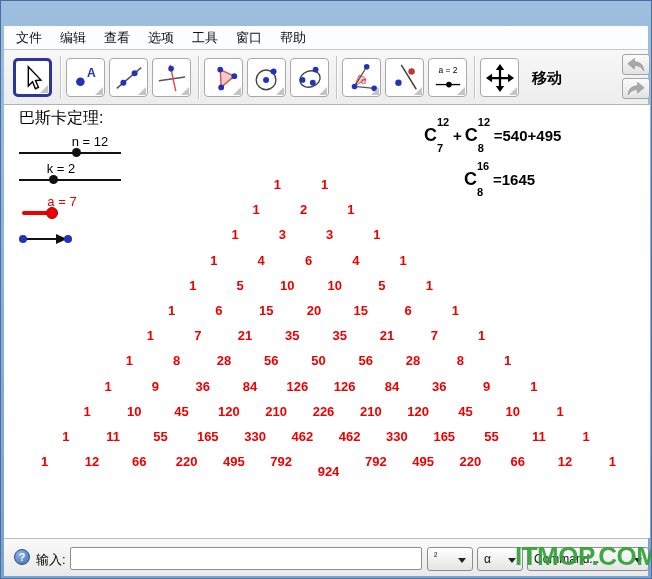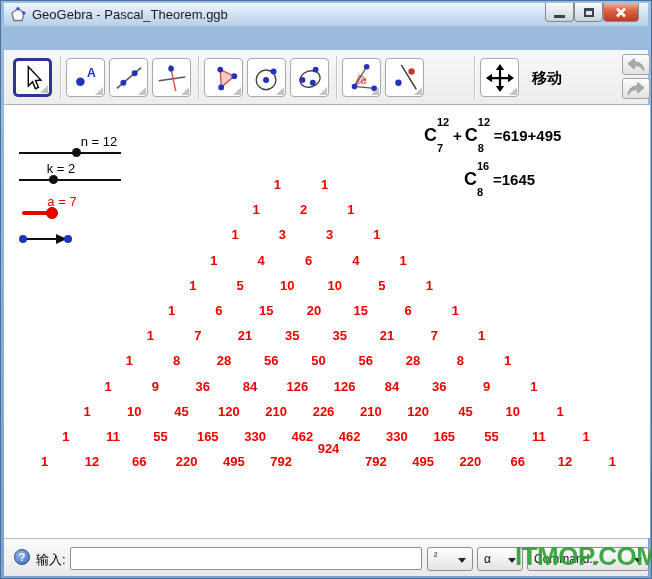--- a/index.html
+++ b/index.html
@@ -90,41 +90,30 @@
   .dd-exp .dd-text { font-size:10px; align-self:flex-start; margin-top:2px; }
 
   .watermark { position:absolute; left:514px; top:540px; font-size:26px; font-weight:bold;
     letter-spacing:-0.5px; color:#2fa335; opacity:.92; z-index:50; pointer-events:none; }
 </style>
 </head>
 <body>
 
 <div class="window">
 
-  <div class="titlebar">
-    <svg class="app-logo" width="16" height="16" viewBox="0 0 16 16">
-      <polygon points="8,1.5 14,6 12.2,13.5 3.8,13.5 2,6" fill="#fdfdfd" stroke="#777" stroke-width="1.3"></polygon>
-      <circle cx="8" cy="1.8" r="1.7" fill="#3b4fd0"></circle>
-        <circle cx="13.8" cy="6" r="1.7" fill="#3b4fd0"></circle>
-    </svg>
-    <span class="title-text">GeoGebra - Pascal_Theorem.ggb</span>
-    <div class="win-btn btn-min">
-      <div class="glyph-min"></div>
-    </div>
-    <div class="win-btn btn-max">
-      <div class="glyph-max"></div>
-    </div>
-    <div class="win-btn btn-close">
-      <svg width="12" height="11" viewBox="0 0 12 11">
-        <line x1="2" y1="1.5" x2="10" y2="9.5" stroke="#fff" stroke-width="2.6"></line>
-        <line x1="10" y1="1.5" x2="2" y2="9.5" stroke="#fff" stroke-width="2.6"></line>
-      </svg>
-    </div>
+
+  <div class="menubar">
+    <span class="menu-item">文件</span>
+    <span class="menu-item">编辑</span>
+    <span class="menu-item">查看</span>
+    <span class="menu-item">选项</span>
+    <span class="menu-item">工具</span>
+    <span class="menu-item">窗口</span>
+    <span class="menu-item">帮助</span>
   </div>
-
 
   <div class="toolbar">
 
     <div class="tbtn selected" style="left:9px">
       <svg width="30" height="30" viewBox="0 0 32 32">
         <path d="M11,4 L11,24.5 L15.5,20 L18.6,27.4 L21.8,25.9 L18.7,18.7 L24.5,18.2 Z" fill="#fff" stroke="#000" stroke-width="1.5"></path>
       </svg>
         <span class="dd-corner"></span>
     </div>
 
@@ -204,20 +193,28 @@
 
     <div class="tbtn" style="left:381px">
       <svg width="30" height="30" viewBox="0 0 32 32">
         <line x1="12" y1="2" x2="28" y2="28" stroke="#444" stroke-width="1.6"></line>
         <circle cx="9" cy="21" r="3.4" fill="#2233bb"></circle>
           <circle cx="23" cy="9" r="3.4" fill="#c0392b"></circle>
       </svg>
         <span class="dd-corner"></span>
     </div>
 
+    <div class="tbtn" style="left:424px">
+      <svg width="30" height="30" viewBox="0 0 32 32">
+        <text x="16" y="11" text-anchor="middle" font-size="9" fill="#000">a = 2</text>
+        <line x1="3" y1="23" x2="29" y2="23" stroke="#000" stroke-width="1.4"></line>
+        <circle cx="17" cy="23" r="3" fill="#000"></circle>
+      </svg>
+        <span class="dd-corner"></span>
+    </div>
 
     <div class="tb-sep" style="left:470px"></div>
 
     <div class="tbtn" style="left:476px">
       <svg width="30" height="30" viewBox="0 0 32 32">
         <path d="M16,6 L16,26 M6,16 L26,16" stroke="#000" stroke-width="2.4"></path>
         <polygon points="16,1 11.5,7.5 20.5,7.5" fill="#000"></polygon>
         <polygon points="16,31 11.5,24.5 20.5,24.5" fill="#000"></polygon>
         <polygon points="1,16 7.5,11.5 7.5,20.5" fill="#000"></polygon>
         <polygon points="31,16 24.5,11.5 24.5,20.5" fill="#000"></polygon>
@@ -233,43 +230,44 @@
       </svg>
     </div>
     <div class="hist-btn btn-redo">
       <svg width="24" height="17" viewBox="0 0 28 21">
         <path d="M16,3 L24,9.5 L16,16 L16,11.8 C10,11.8 6,14.5 4.5,18.5 C4.5,10.5 10,7.2 16,7.2 Z" fill="#a9a9a9" stroke="#8a8a8a" stroke-width="0.8"></path>
       </svg>
     </div>
   </div>
 
   <div class="canvas">
-
-    <span class="slider-label" style="left:95px;top:29px">n = 12</span>
+    <div class="gg-heading">巴斯卡定理:</div>
+
+    <span class="slider-label" style="left:86px;top:29px">n = 12</span>
     <div class="slider-line" style="left:15px;top:47px;width:102px"></div>
     <div class="slider-dot" style="left:68px;top:43px;width:9px;height:9px"></div>
 
     <span class="slider-label" style="left:57px;top:56px">k = 2</span>
     <div class="slider-line" style="left:15px;top:74px;width:102px"></div>
     <div class="slider-dot" style="left:45px;top:70px;width:9px;height:9px"></div>
 
     <span class="slider-label red" style="left:58px;top:89px">a = 7</span>
     <div class="slider-line redline" style="left:18px;top:106px;width:31px"></div>
     <div class="slider-dot reddot" style="left:42px;top:102px;width:12px;height:12px"></div>
 
     <div class="vec-line" style="left:19px;top:133px;width:36px"></div>
     <div class="vec-arrow" style="left:52px;top:129px"></div>
     <div class="bluedot" style="left:15px;top:130px"></div>
     <div class="bluedot" style="left:60px;top:130px"></div>
 
     <div class="formula f1">
       <span class="cstack"><span class="cbase">C</span><span class="csup">12</span><span class="csub">7</span></span>
       <span class="fop">+</span>
       <span class="cstack"><span class="cbase">C</span><span class="csup">12</span><span class="csub">8</span></span>
-      <span class="frhs">=619+495</span>
+      <span class="frhs">=540+495</span>
     </div>
 
     <div class="formula f2">
       <span class="cstack"><span class="cbase">C</span><span class="csup">16</span><span class="csub">8</span></span>
       <span class="frhs">=1645</span>
     </div>
 
     <div>
         <span class="tri-num" style="left: 273.35px; top: 72px;">1</span>
         <span class="tri-num" style="left: 320.65px; top: 72px;">1</span>
@@ -347,21 +345,21 @@
         <span class="tri-num" style="left: 440.25px; top: 324px;">165</span>
         <span class="tri-num" style="left: 487.55px; top: 324px;">55</span>
         <span class="tri-num" style="left: 534.85px; top: 324px;">11</span>
         <span class="tri-num" style="left: 582.15px; top: 324px;">1</span>
         <span class="tri-num" style="left: 40.7px; top: 349.2px;">1</span>
         <span class="tri-num" style="left: 88px; top: 349.2px;">12</span>
         <span class="tri-num" style="left: 135.3px; top: 349.2px;">66</span>
         <span class="tri-num" style="left: 182.6px; top: 349.2px;">220</span>
         <span class="tri-num" style="left: 229.9px; top: 349.2px;">495</span>
         <span class="tri-num" style="left: 277.2px; top: 349.2px;">792</span>
-        <span class="tri-num" style="left: 324.5px; top: 336px;">924</span>
+        <span class="tri-num" style="left: 324.5px; top: 359px;">924</span>
         <span class="tri-num" style="left: 371.8px; top: 349.2px;">792</span>
         <span class="tri-num" style="left: 419.1px; top: 349.2px;">495</span>
         <span class="tri-num" style="left: 466.4px; top: 349.2px;">220</span>
         <span class="tri-num" style="left: 513.7px; top: 349.2px;">66</span>
         <span class="tri-num" style="left: 561px; top: 349.2px;">12</span>
         <span class="tri-num" style="left: 608.3px; top: 349.2px;">1</span>
       </div>
   </div>
 
   <div class="inputbar">

